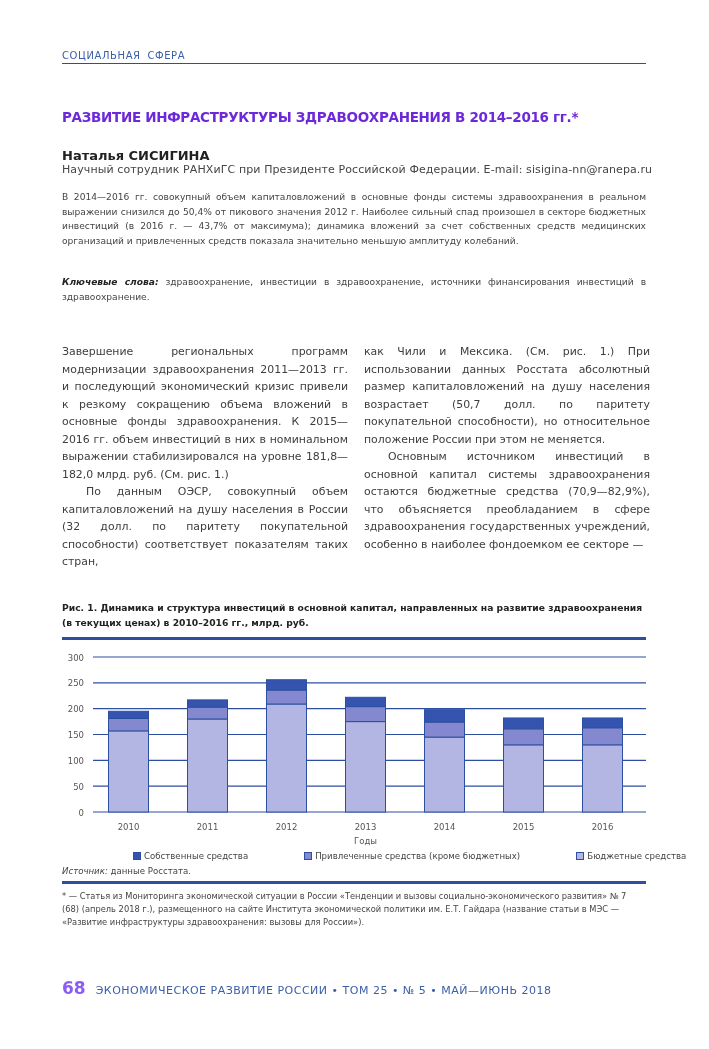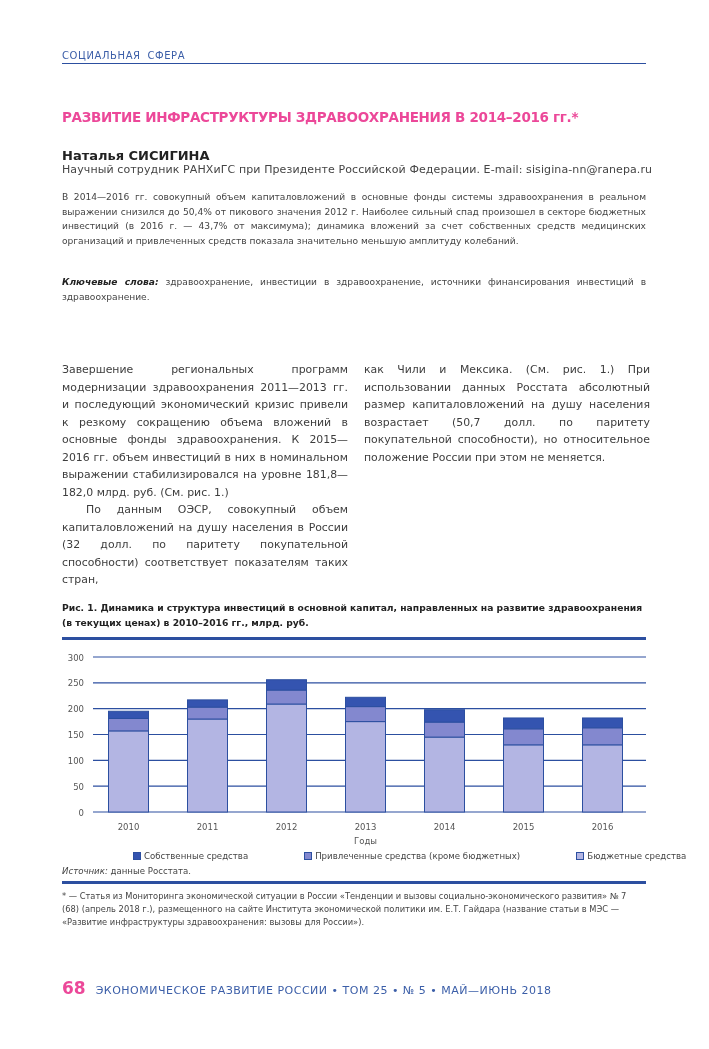--- a/index.html
+++ b/index.html
@@ -2,31 +2,31 @@
 <html><head>
 <meta charset="utf-8">
 <style>
   * { box-sizing: border-box; margin: 0; padding: 0; }
   html, body { width: 709px; height: 1049px; background: #ffffff; overflow: hidden; }
   body { position: relative; font-family: "DejaVu Sans", sans-serif; color: #3a3a3a; }
 
   .section-header { position: absolute; left: 62px; top: 44px; width: 584px; height: 20px; border-bottom: 1.5px solid #2c4fa0; }
   .section-header span { font-size: 10px; color: #3b5ea8; letter-spacing: 0.6px; word-spacing: 3px; }
 
-  .title { position: absolute; left: 62px; top: 109px; width: 590px; font-size: 13.5px; font-weight: bold; color: #ec4899; letter-spacing: -0.3px; font-family: "DejaVu Sans", sans-serif; white-space: nowrap; }
+  .title { position: absolute; left: 62px; top: 109px; width: 590px; font-size: 13.5px; font-weight: bold; color: #6d28d9; letter-spacing: -0.3px; font-family: "DejaVu Sans", sans-serif; white-space: nowrap; }
 
   .author-name { position: absolute; left: 62px; top: 148px; font-size: 13px; font-weight: bold; color: #222; }
   .author-aff { position: absolute; left: 62px; top: 163px; font-size: 11px; color: #444; letter-spacing: 0.1px; white-space: nowrap; }
 
   .abstract { position: absolute; left: 62px; top: 190px; width: 584px; font-size: 9.1px; line-height: 14.5px; color: #444; text-align: justify; }
 
   .keywords { position: absolute; left: 62px; top: 275px; width: 584px; font-size: 9.1px; line-height: 14.5px; color: #444; text-align: justify; }
   .keywords b { font-style: italic; font-weight: bold; color: #222; }
 
-  .col { position: absolute; top: 361px; width: 286px; font-size: 10.9px; line-height: 17.5px; color: #3d3d3d; text-align: justify; }
+  .col { position: absolute; top: 343px; width: 286px; font-size: 10.9px; line-height: 17.5px; color: #3d3d3d; text-align: justify; }
   .col-left { left: 62px; }
   .col-right { left: 364px; }
   .col p.indent { text-indent: 24px; }
 
   .fig-caption { position: absolute; left: 62px; top: 600px; width: 584px; font-size: 9.2px; font-weight: bold; line-height: 15px; color: #222; }
   .fig-rule-top { position: absolute; left: 62px; top: 637px; width: 584px; height: 3px; background: #2c4fa0; }
 
   .chart { position: absolute; left: 62px; top: 648px; width: 584px; height: 200px; }
   .chart svg { position: absolute; left: 0; top: 0; }
 
@@ -34,21 +34,21 @@
   .legend .item { display: inline-flex; align-items: center; margin-right: 18px; padding-left: 38px; }
   .legend .sw { display: inline-block; width: 8px; height: 8px; margin-right: 3px; border: 1px solid #2c4fa0; }
 
   .source { position: absolute; left: 62px; top: 866px; font-size: 8.6px; color: #444; }
   .source i { font-style: italic; }
   .fig-rule-bottom { position: absolute; left: 62px; top: 881px; width: 584px; height: 3px; background: #2c4fa0; }
 
   .footnote { position: absolute; left: 62px; top: 890px; width: 584px; font-size: 8.3px; line-height: 13px; color: #444; }
 
   .footer { position: absolute; left: 62px; top: 978px; font-size: 11px; color: #3b5ea8; letter-spacing: 0.5px; white-space: nowrap; display: flex; align-items: baseline; }
-  .footer .page-no { font-size: 17px; font-weight: bold; color: #ec4899; margin-right: 10px; letter-spacing: 0; }
+  .footer .page-no { font-size: 17px; font-weight: bold; color: #8b5cf6; margin-right: 10px; letter-spacing: 0; }
 </style>
 </head>
 <body>
 
 <div class="section-header">
   <span>СОЦИАЛЬНАЯ СФЕРА</span>
 </div>
 
 <div class="title">РАЗВИТИЕ ИНФРАСТРУКТУРЫ ЗДРАВООХРАНЕНИЯ В 2014–2016 гг.*</div>
 
@@ -59,20 +59,21 @@
 
 <div class="keywords"><b>Ключевые слова:</b><span> здравоохранение, инвестиции в здравоохранение, источники финансирования инвестиций в здравоохранение.</span></div>
 
 <div class="col col-left">
   <p>Завершение региональных программ модернизации здравоохранения 2011—2013 гг. и последующий экономический кризис привели к резкому сокращению объема вложений в основные фонды здравоохранения. К 2015—2016 гг. объем инвестиций в них в номинальном выражении стабилизировался на уровне 181,8—182,0 млрд. руб. (См. рис. 1.)</p>
   <p class="indent">По данным ОЭСР, совокупный объем капиталовложений на душу населения в России (32 долл. по паритету покупательной способности) соответствует показателям таких стран,</p>
 </div>
 
 <div class="col col-right">
   <p>как Чили и Мексика. (См. рис. 1.) При использовании данных Росстата абсолютный размер капиталовложений на душу населения возрастает (50,7 долл. по паритету покупательной способности), но относительное положение России при этом не меняется.</p>
+  <p class="indent">Основным источником инвестиций в основной капитал системы здравоохранения остаются бюджетные средства (70,9—82,9%), что объясняется преобладанием в сфере здравоохранения государственных учреждений, особенно в наиболее фондоемком ее секторе —</p>
 </div>
 
 <div class="fig-caption">Рис. 1. Динамика и структура инвестиций в основной капитал, направленных на развитие здравоохранения (в текущих ценах) в 2010–2016 гг., млрд. руб.</div>
 <div class="fig-rule-top"></div>
 
 <div class="chart">
   <svg id="chart-svg" width="584" height="200">
       <line x1="31" x2="584" y1="164" y2="164" stroke="#2c4fa0" stroke-width="1.2"></line>
       <text x="22" y="167.5" text-anchor="end" font-size="8.5" fill="#555" font-family="DejaVu Sans, sans-serif">0</text>
       <line x1="31" x2="584" y1="138.16666666666666" y2="138.16666666666666" stroke="#2c4fa0" stroke-width="1.2"></line>

